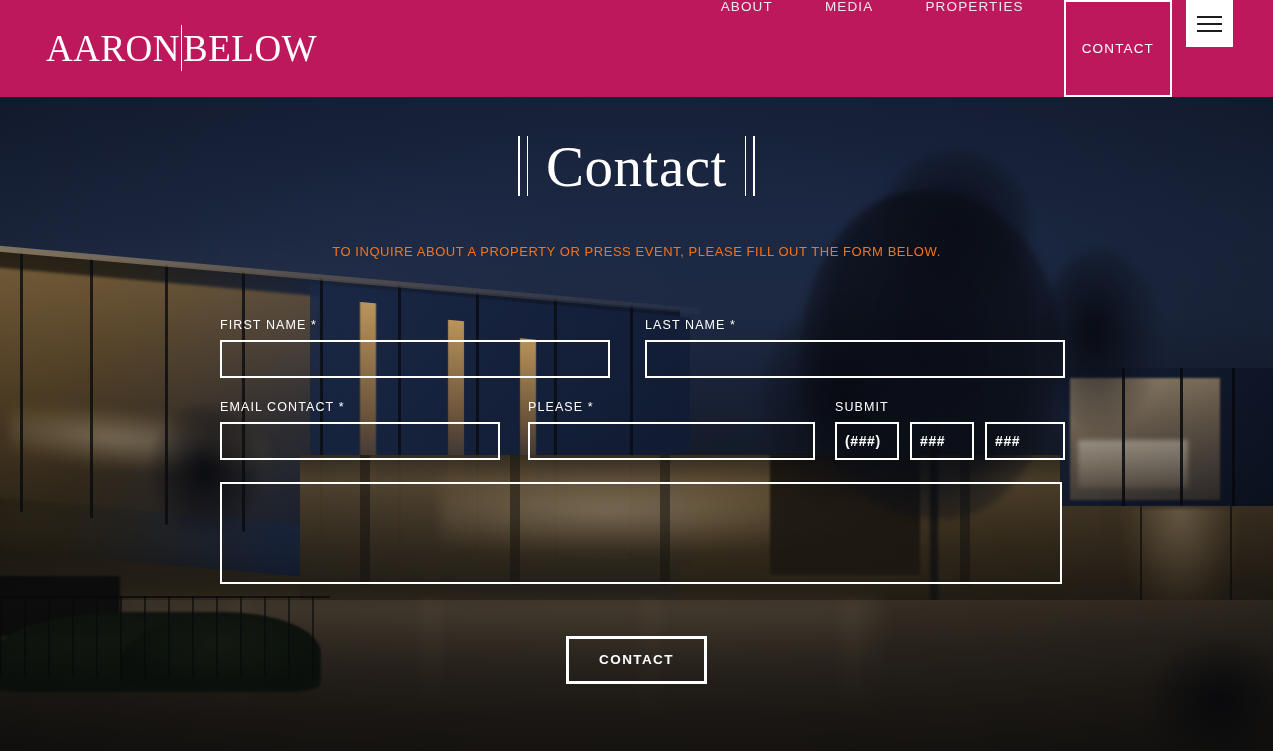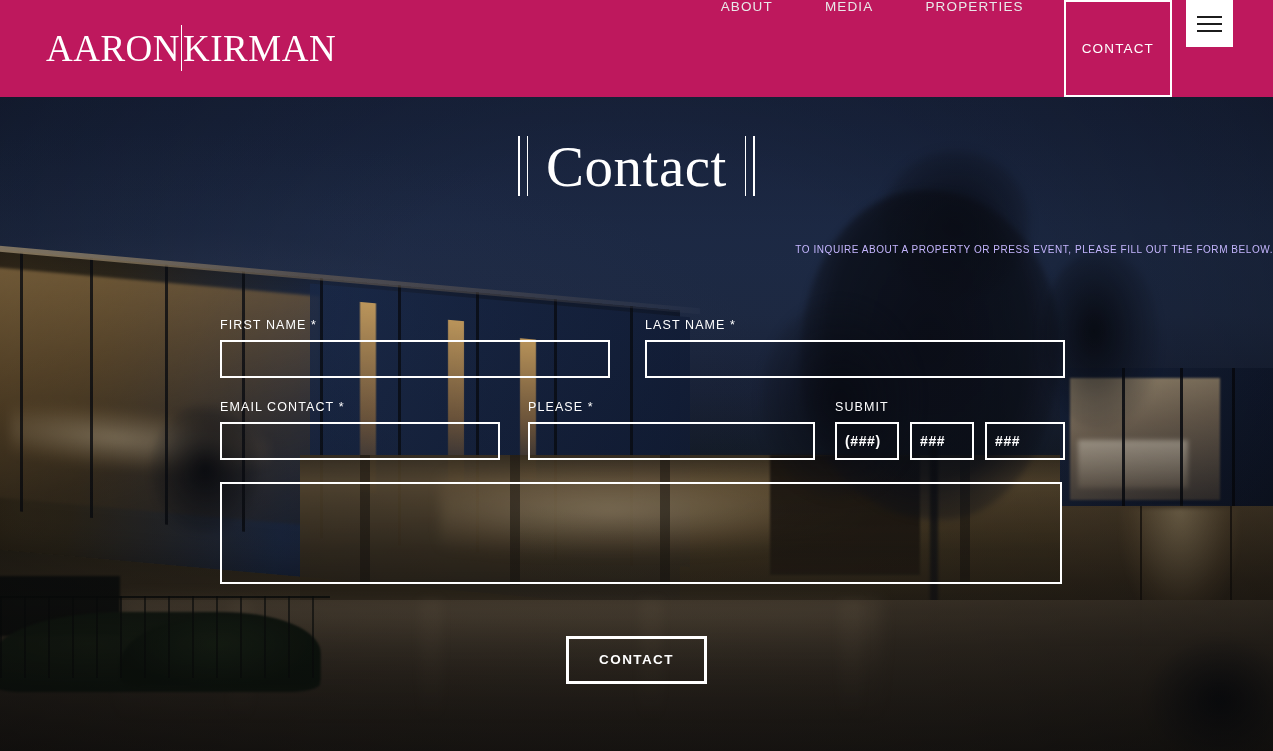--- a/index.html
+++ b/index.html
@@ -356,23 +356,23 @@
     font-size: 57px;
     font-weight: 400;
     line-height: 1;
     letter-spacing: 0.5px;
   }
 
   .subtitle {
     position: absolute;
     left: 0; right: 0;
     top: 244px;
-    text-align: right;
-    color: #c4b5fd;
-    font-size: 10px;
+    text-align: center;
+    color: #f97316;
+    font-size: 13px;
     letter-spacing: 0.55px;
     font-weight: 400;
   }
 
   
   .form {
     position: absolute;
     left: 220px;
     top: 318px;
     width: 842px;
@@ -522,21 +522,21 @@
     <div class="fence-top"></div>
     <div class="tree tree-far-right"></div>
 
     <div class="bg-overlay"></div>
   </div>
 
   <div class="header">
     <div class="logo">
       <span class="lg-a">AARON</span>
       <span class="lg-bar"></span>
-      <span class="lg-k">KIRMAN</span>
+      <span class="lg-k">BELOW</span>
     </div>
 
     <div class="nav">
       <a class="nav-link" href="#">ABOUT</a>
       <a class="nav-link" href="#">MEDIA</a>
       <a class="nav-link" href="#">PROPERTIES</a>
       <button class="contact-btn">CONTACT</button>
       <button class="menu-btn">
         <span></span>
         <span></span>

